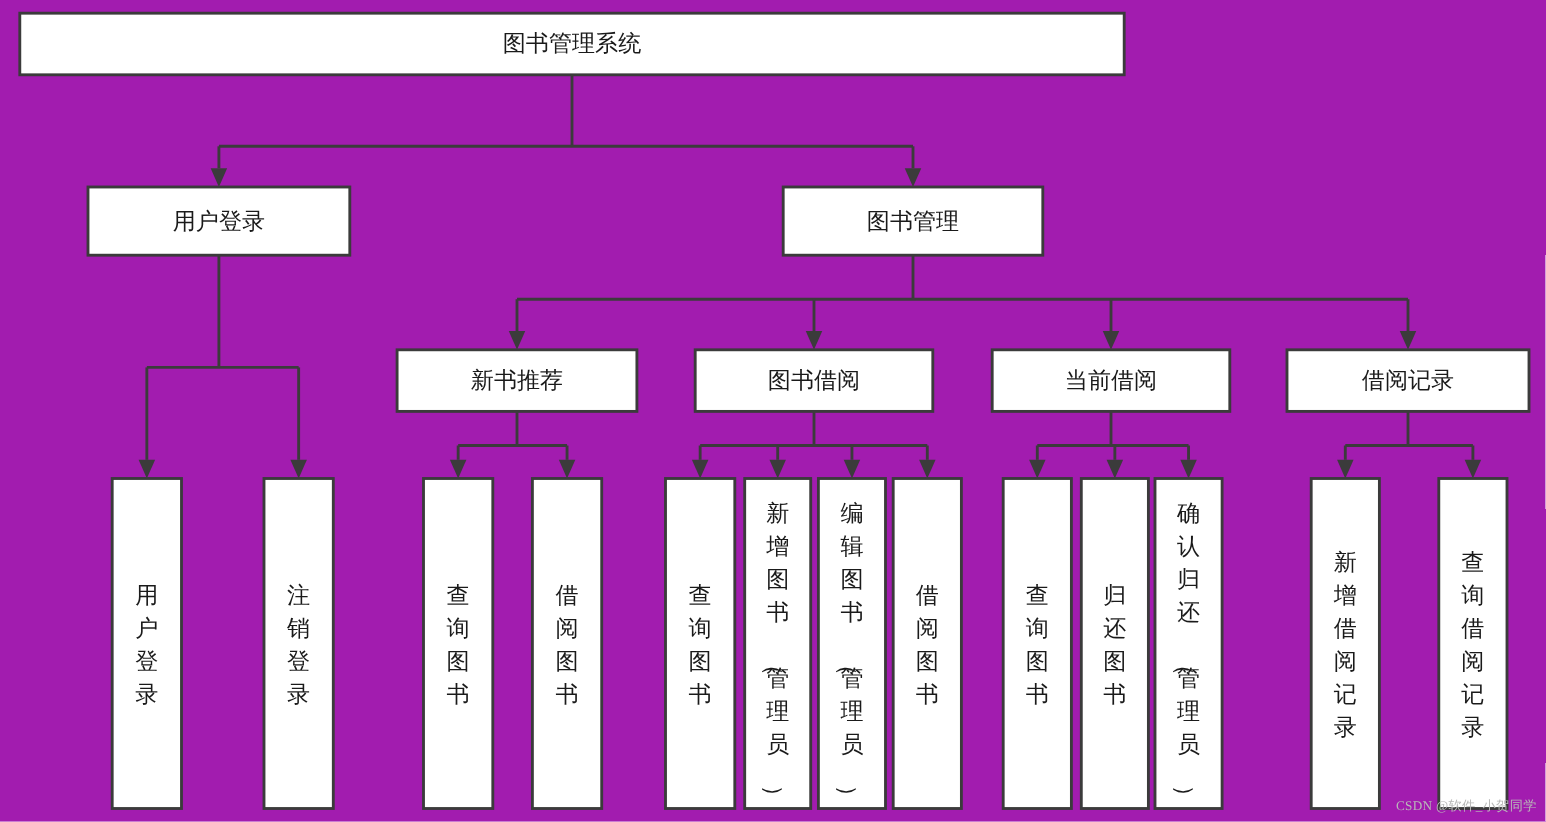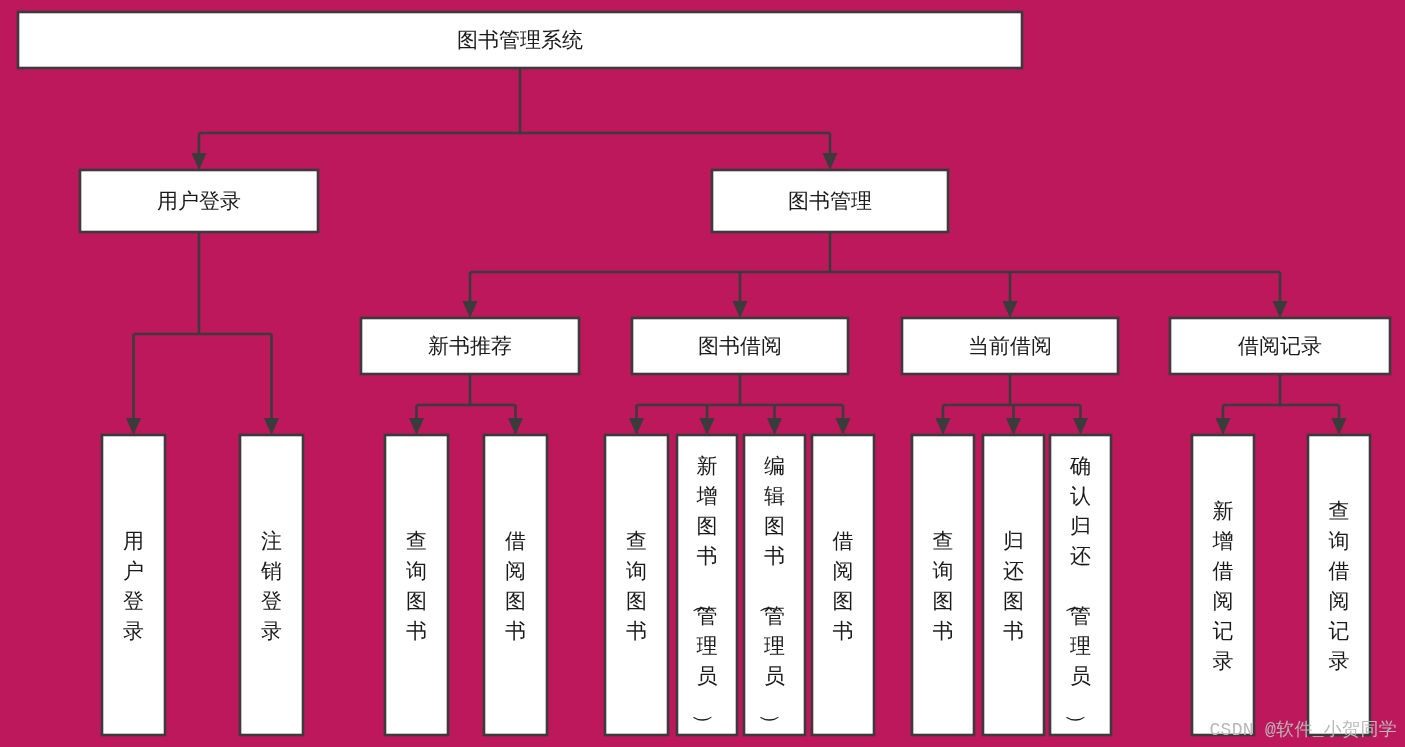--- a/index.html
+++ b/index.html
@@ -7,21 +7,21 @@
     padding: 0;
     background: #ffffff;
   }
   body {
     font-family: "DejaVu Sans", "Liberation Sans", sans-serif;
   }
   #stage {
     position: relative;
     width: 1405px;
     height: 747px;
-    background: #be185d;
+    background: #a21caf;
     overflow: hidden;
   }
   svg.diagram {
     position: absolute;
     left: 0;
     top: 0;
     width: 1405px;
     height: 747px;
     display: block;
   }
@@ -51,22 +51,22 @@
     fill: #1a1a1a;
     font-family: "DejaVu Sans", "Liberation Sans", sans-serif;
     font-size: 21px;
     text-anchor: middle;
   }
   .watermark {
     position: absolute;
     right: 8px;
     bottom: 6px;
     color: #b8b8b8;
-    font-size: 18px;
-    font-family: Liberation Mono, monospace;
+    font-size: 12px;
+    font-family: Liberation Serif, serif;
     white-space: nowrap;
     letter-spacing: 0.3px;
     user-select: none;
   }
 </style>
 </head>
 <body>
 
 <div id="stage">
   <svg class="diagram" viewBox="0 0 1405 747">

